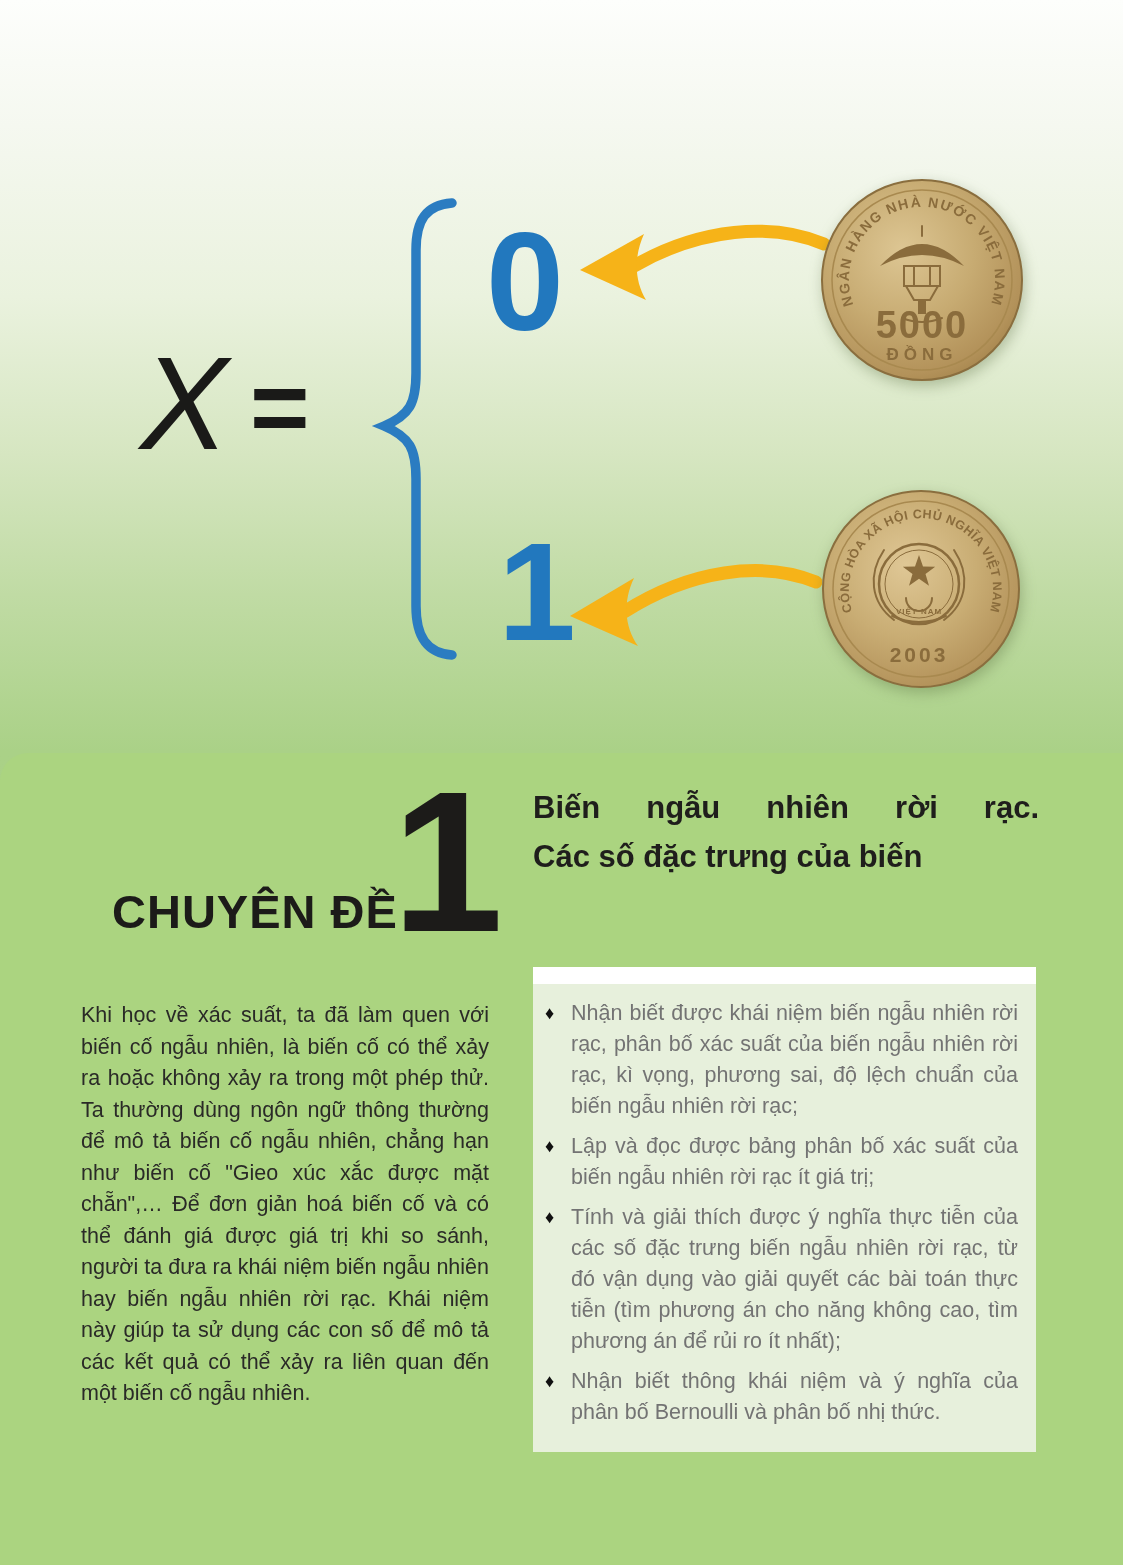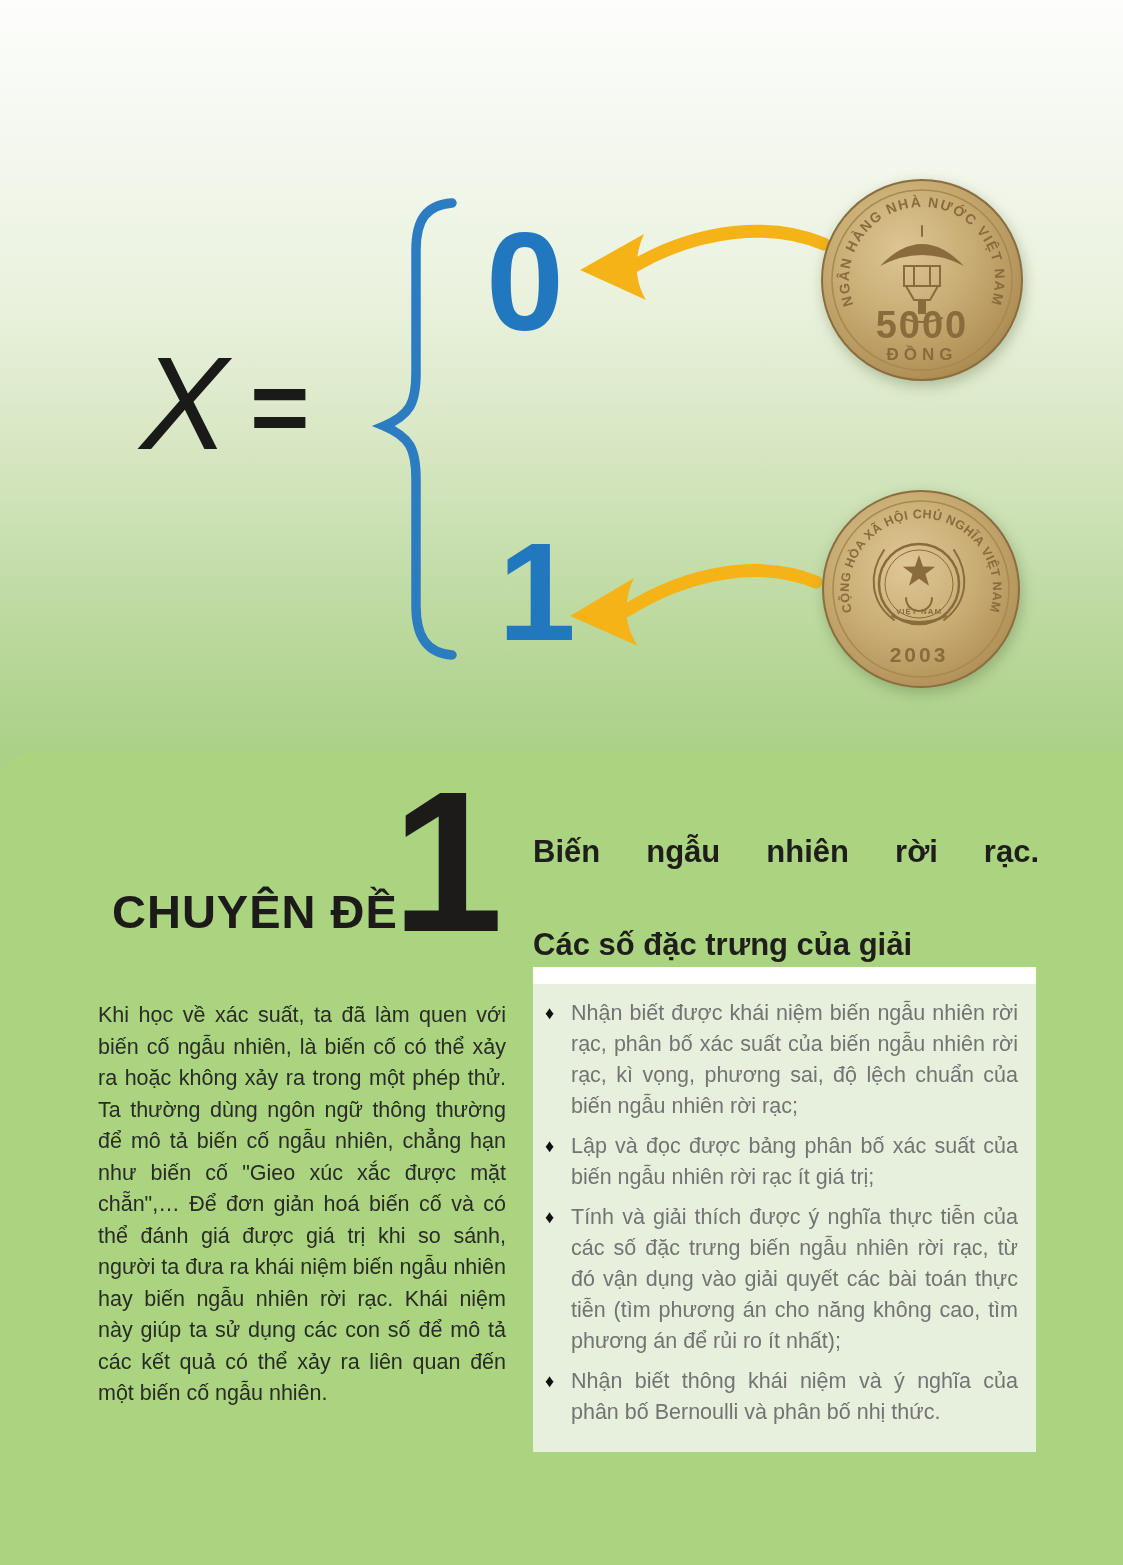--- a/index.html
+++ b/index.html
@@ -50,24 +50,24 @@
   .chapter-number{
     position:absolute;left:392px;top:768px;
     font-size:200px;line-height:188px;font-weight:700;
     color:#1c1b19;
   }
   .chapter-title{
     position:absolute;left:533px;top:783px;width:506px;
     font-size:31px;font-weight:700;line-height:49px;
     color:#1f1e1c;
   }
-  .chapter-title .title-line{text-align:justify;text-align-last:justify;margin-top:44px;}
+  .chapter-title .title-line{text-align:justify;text-align-last:justify;}
   .chapter-title .title-line:last-child{text-align-last:left;}
   .intro-paragraph{
-    position:absolute;left:98px;top:1000px;width:408px;
+    position:absolute;left:81px;top:1000px;width:408px;
     font-size:21.5px;line-height:31.5px;
     text-align:justify;color:#2a2a27;
   }
   .objectives-box{
     position:absolute;left:533px;top:967px;width:503px;
   }
   .objectives-topbar{height:17px;background:#ffffff;}
   .objectives-body{
     background:#e7f0dc;
     padding:14px 18px 24px 12px;
@@ -168,21 +168,21 @@
     <text class="coin-num" x="101" y="176" font-size="21" letter-spacing="3" text-anchor="middle">2003</text>
   </svg>
 
   <div class="panel"></div>
 
   <div class="chapter-label">CHUYÊN ĐỀ</div>
   <div class="chapter-number">1</div>
 
   <div class="chapter-title">
     <div class="title-line">Biến ngẫu nhiên rời rạc.</div>
-    <div class="title-line">Các số đặc trưng của giải</div>
+    <div class="title-line">Các số đặc trưng của biến</div>
   </div>
 
   <div class="intro-paragraph">Khi học về xác suất, ta đã làm quen với biến cố ngẫu nhiên, là biến cố có thể xảy ra hoặc không xảy ra trong một phép thử. Ta thường dùng ngôn ngữ thông thường để mô tả biến cố ngẫu nhiên, chẳng hạn như biến cố "Gieo xúc xắc được mặt chẵn",… Để đơn giản hoá biến cố và có thể đánh giá được giá trị khi so sánh, người ta đưa ra khái niệm biến ngẫu nhiên hay biến ngẫu nhiên rời rạc. Khái niệm này giúp ta sử dụng các con số để mô tả các kết quả có thể xảy ra liên quan đến một biến cố ngẫu nhiên.</div>
 
   <div class="objectives-box">
     <div class="objectives-topbar"></div>
     <div class="objectives-body">
       <div class="objective-item">
         <span class="bullet">♦</span>
         <span class="objective-text">Nhận biết được khái niệm biến ngẫu nhiên rời rạc, phân bố xác suất của biến ngẫu nhiên rời rạc, kì vọng, phương sai, độ lệch chuẩn của biến ngẫu nhiên rời rạc;</span>

